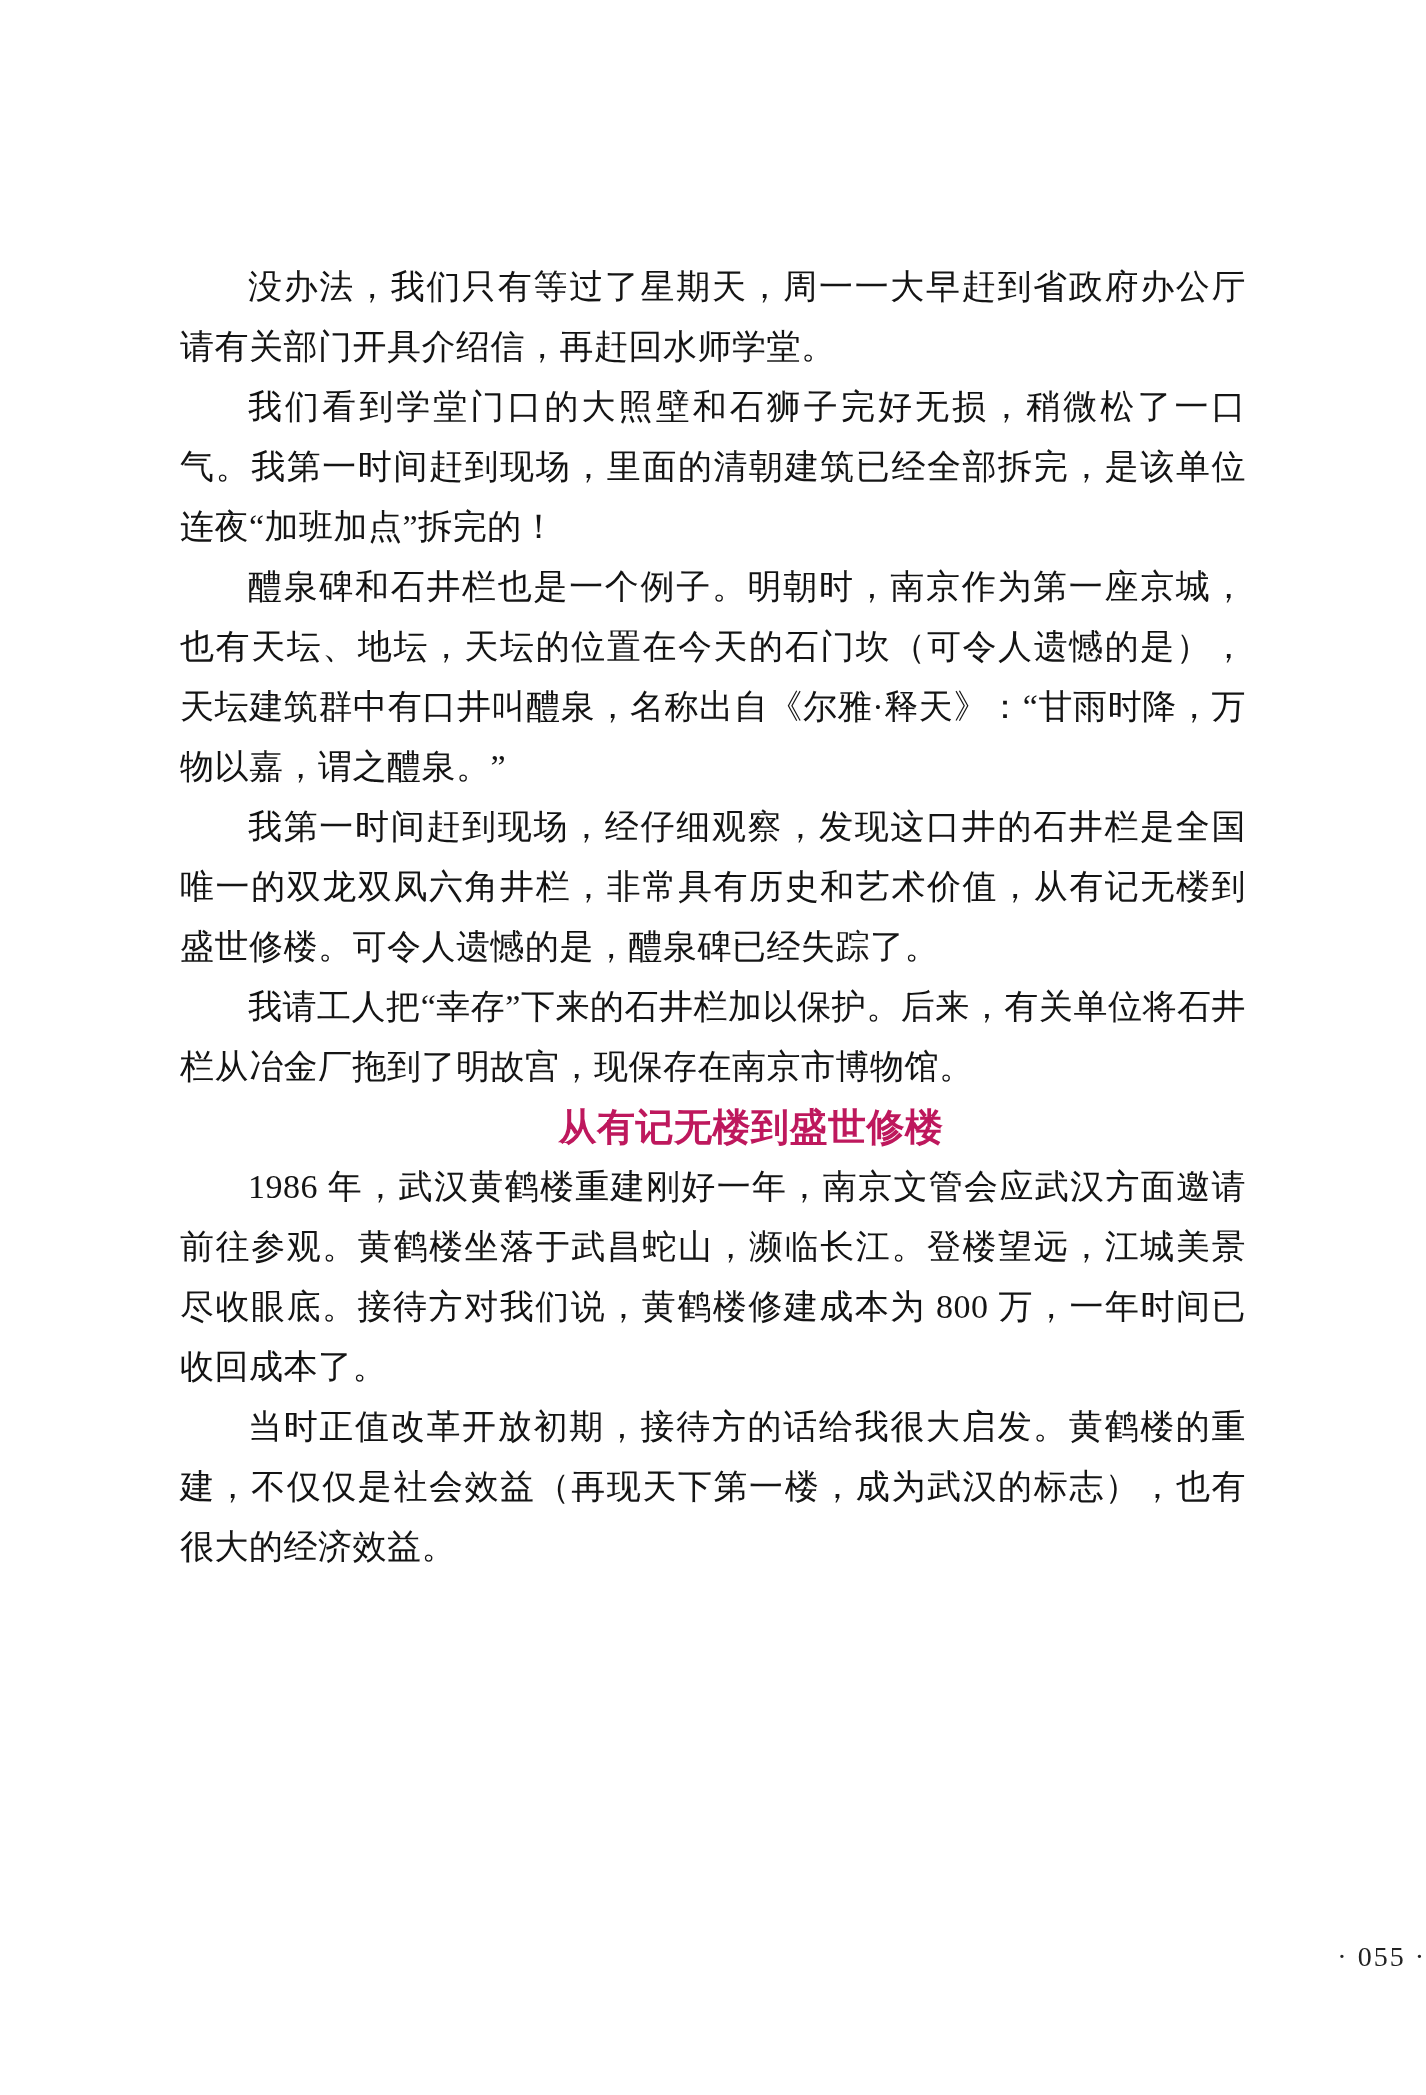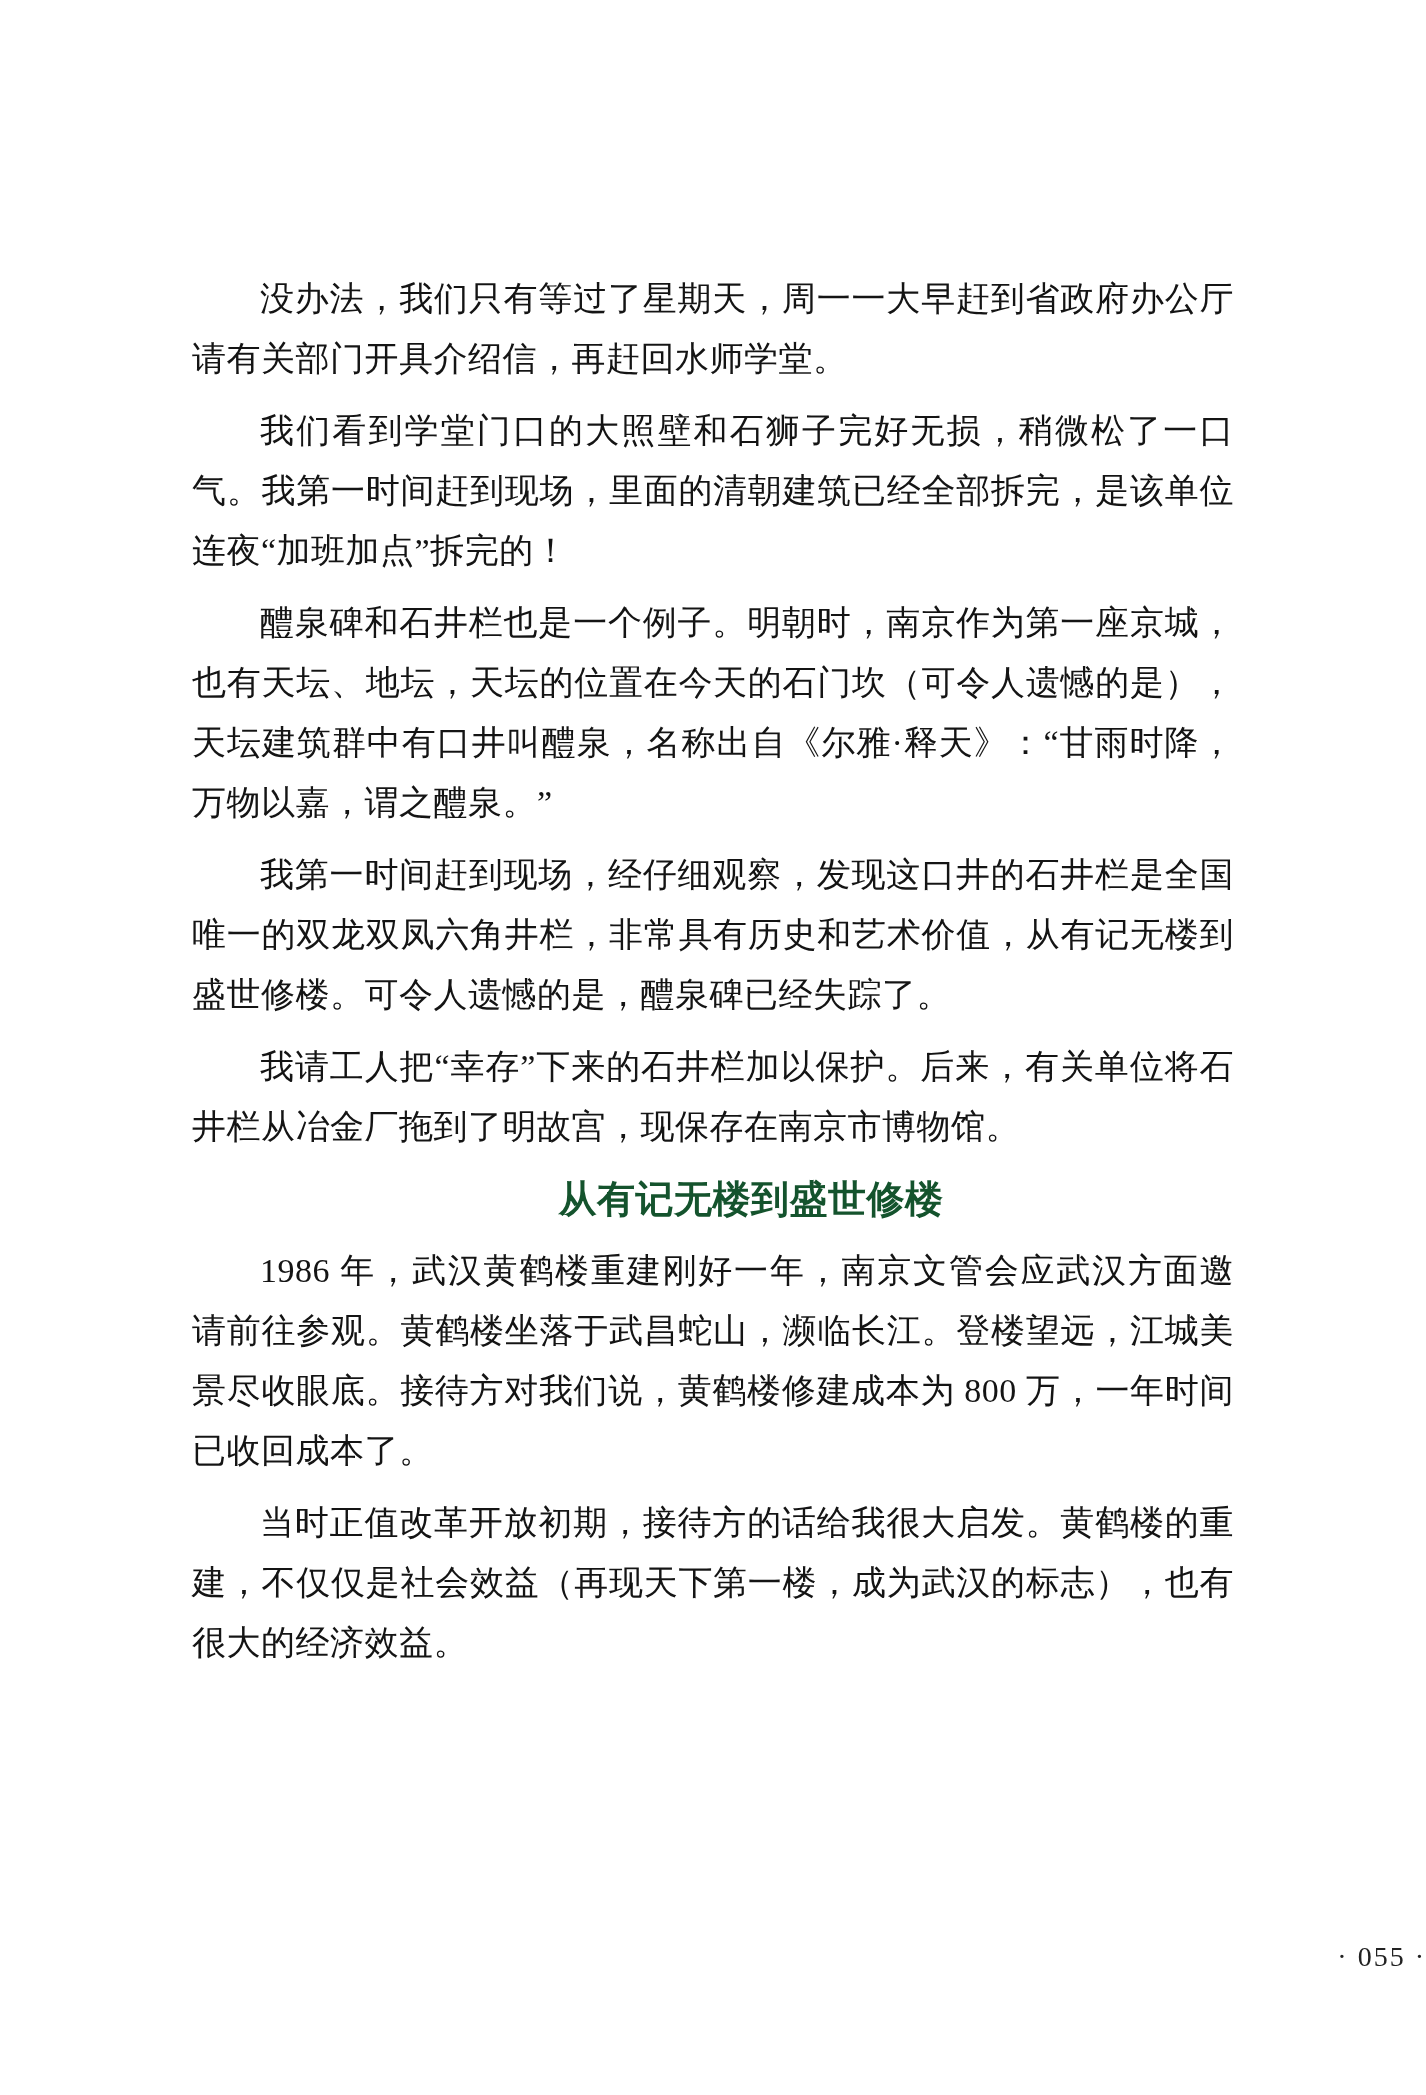--- a/index.html
+++ b/index.html
@@ -20,32 +20,32 @@
     position: absolute;
     left: 180px;
     top: 257px;
     width: 1066px;
     font-size: 34px;
     line-height: 60px;
     text-align: justify;
     letter-spacing: 0.5px;
   }
   .content p {
-    margin: 12px;
+    margin: 0;
     text-indent: 2em;
   }
   .section-heading {
     margin: 39px 0 0 0;
     text-indent: 0;
     text-align: center;
     font-family: "Liberation Sans", sans-serif;
     font-weight: bold;
     font-size: 38px;
     line-height: 60px;
-    color: #14532d;
+    color: #be185d;
   }
   .page-number {
     position: absolute;
     left: 0;
     top: 1936px;
     width: 100%;
     text-align: right;
     font-size: 28px;
     line-height: 42px;
     letter-spacing: 2px;

